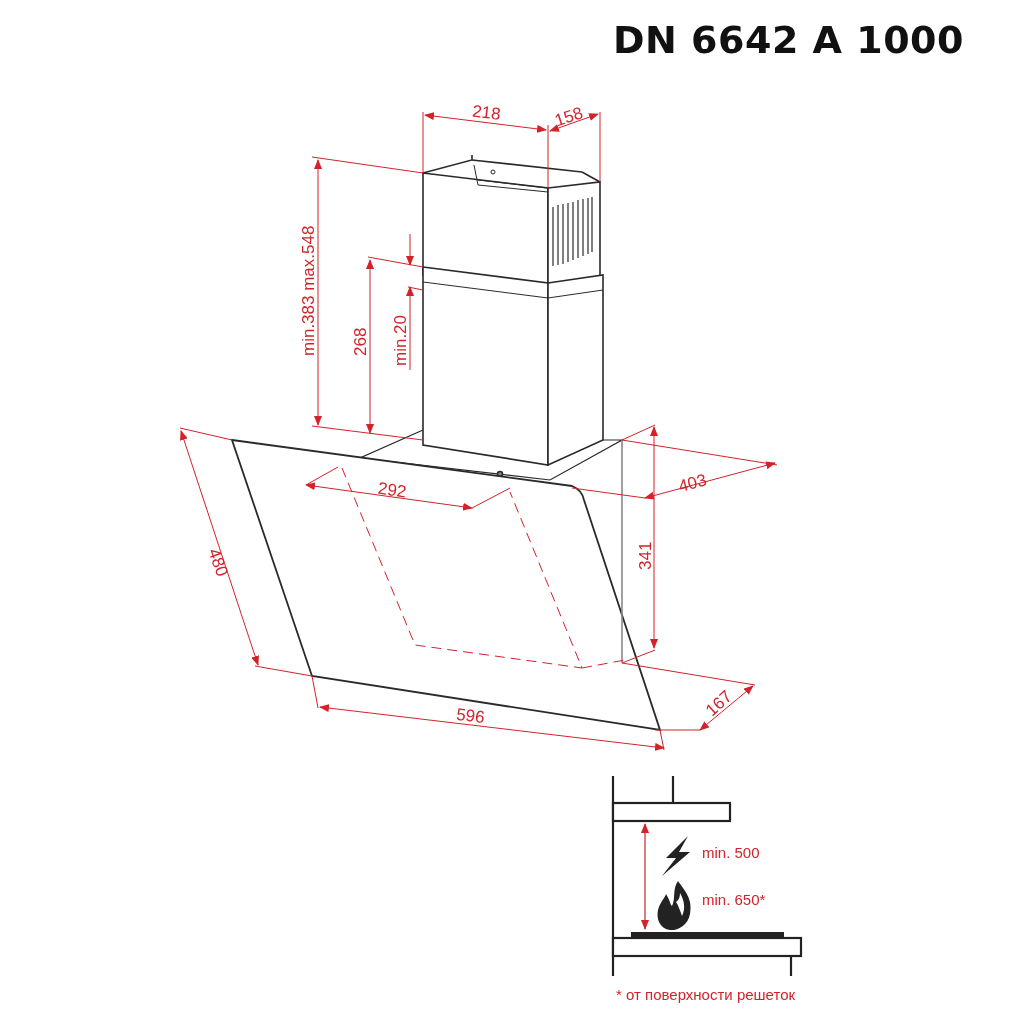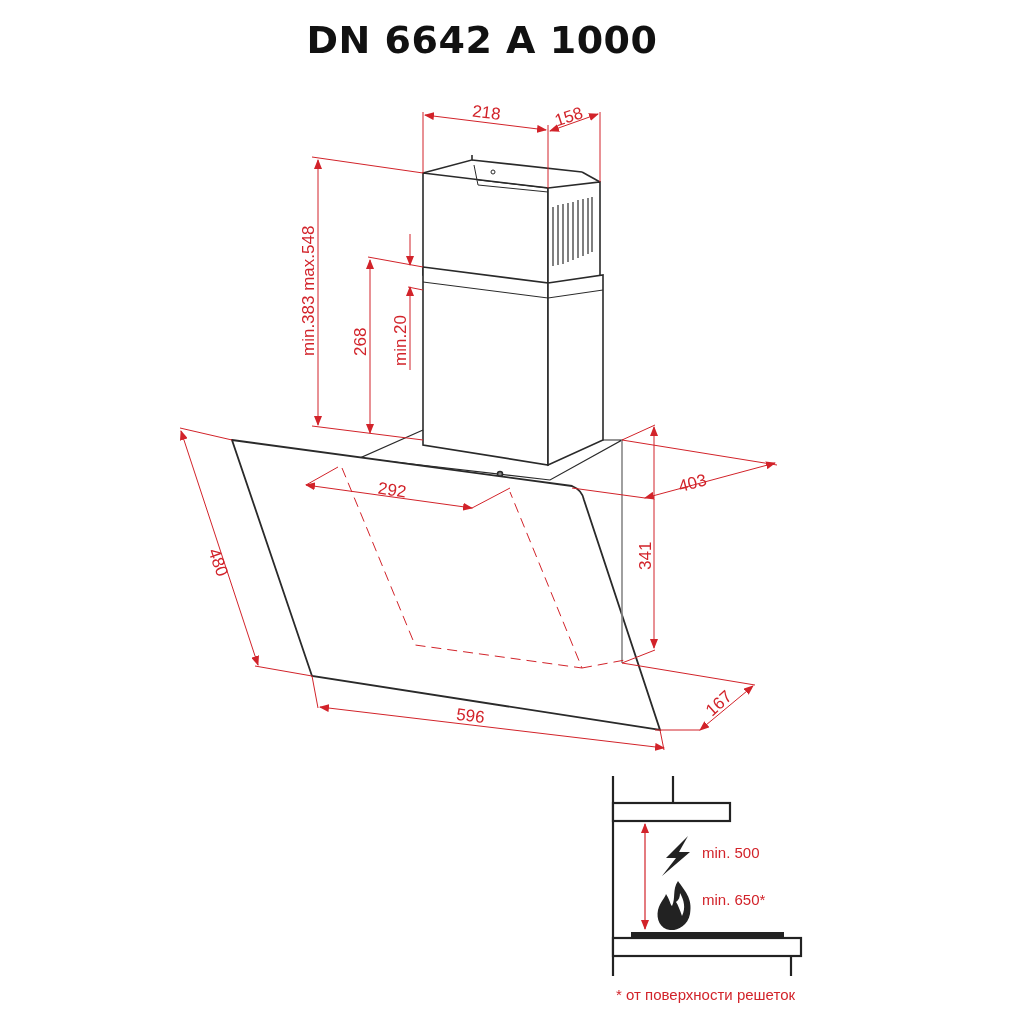--- a/index.html
+++ b/index.html
@@ -1,18 +1,18 @@
 <!DOCTYPE html>
 <html><head>
   <meta charset="utf-8">
   <style>
     html, body { margin: 0; padding: 0; background: #ffffff; }
     body { width: 1024px; height: 1024px; position: relative; overflow: hidden; font-family: "Liberation Sans", sans-serif; }
     .title {
-      position: absolute; left: 0; top: 18px; width: 964px; text-align: center;
+      position: absolute; left: 0; top: 18px; width: 964px; text-align: right;
       font-family: "DejaVu Sans", sans-serif; font-weight: bold; font-size: 38px; color: #111111; letter-spacing: 0.5px;
     }
     svg.drawing { position: absolute; left: 0; top: 0; }
     .dim { font-family: "Liberation Sans", sans-serif; font-size: 17px; fill: #d2232a; }
     .note { font-family: "Liberation Sans", sans-serif; font-size: 15px; fill: #d2232a; }
     .clr { font-family: "Liberation Sans", sans-serif; font-size: 15px; fill: #d2232a; }
   </style>
 </head>
 <body>
 

